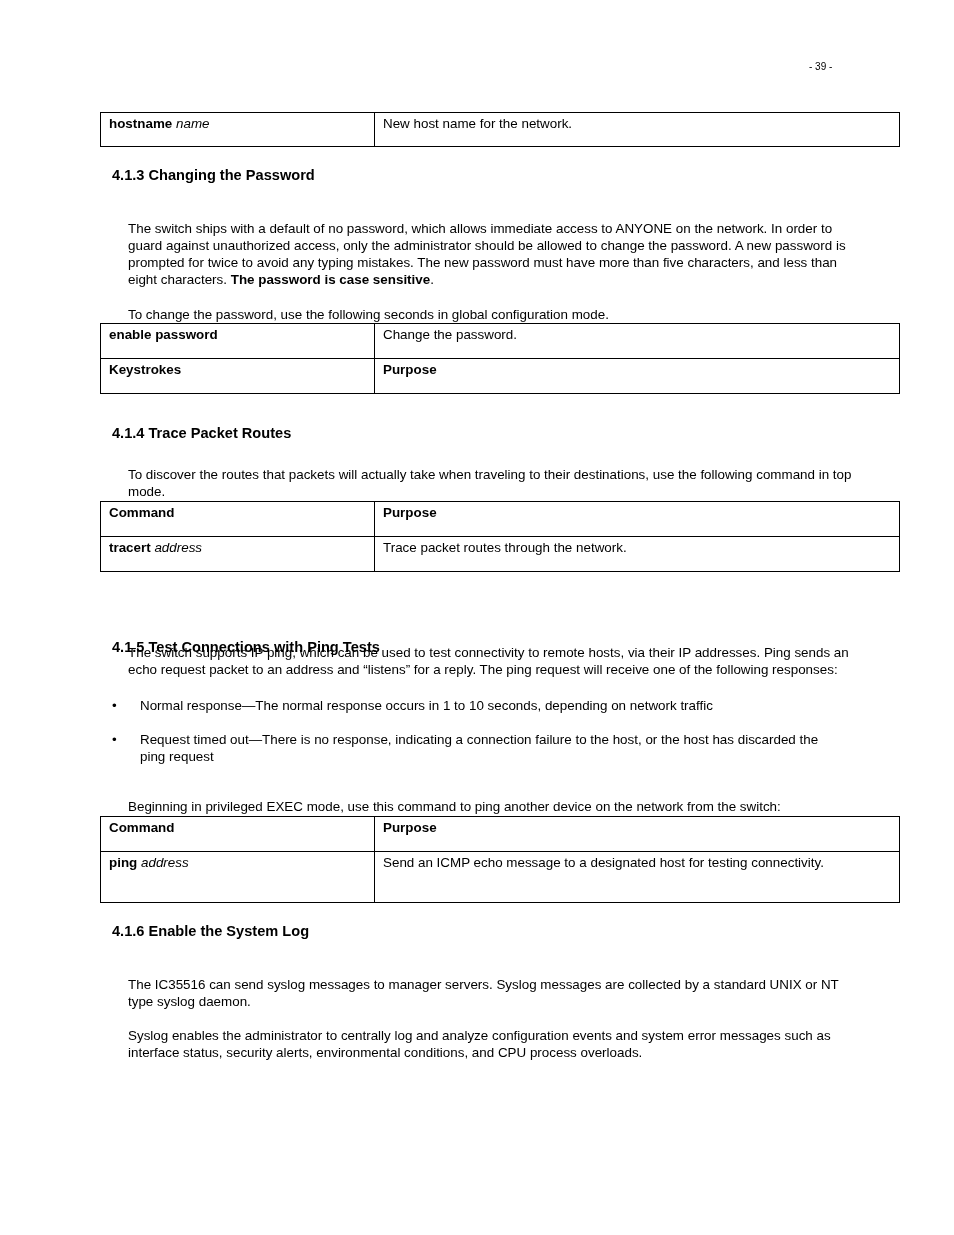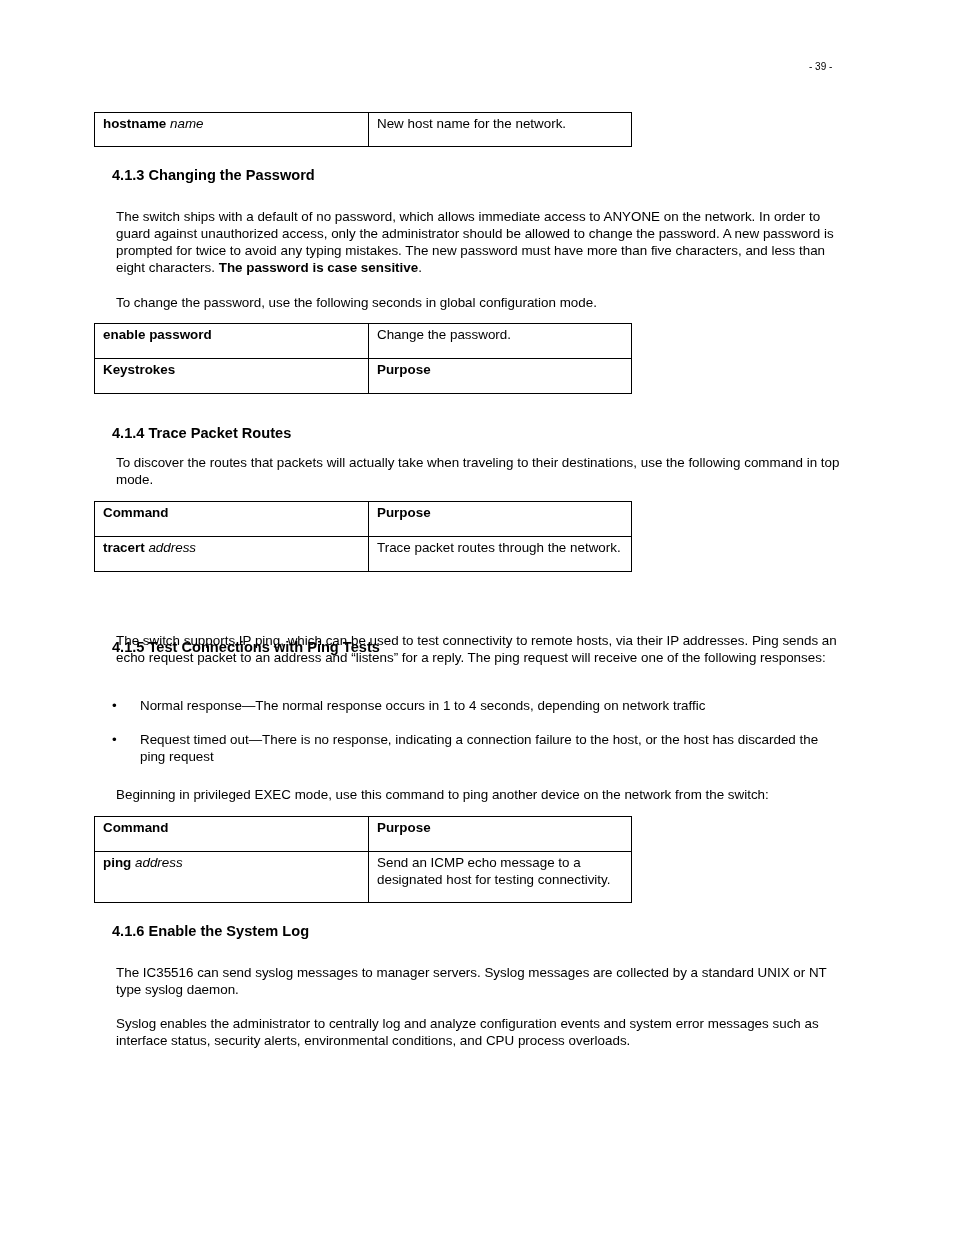--- a/index.html
+++ b/index.html
@@ -3,24 +3,24 @@
 <meta charset="utf-8">
 <style>
   html, body { margin: 0; padding: 0; background: #ffffff; }
   body {
     width: 954px; height: 1235px; position: relative; overflow: hidden;
     font-family: "Liberation Sans", sans-serif; color: #000;
     font-size: 13.4px; line-height: 17px;
   }
   .page-num { position: absolute; top: 58px; left: 809px; font-size: 10px; }
   .abs { position: absolute; left: 112px; }
-  .para { width: 730px; margin: 4px; }
+  .para { width: 730px; margin: 16px; }
   .heading { font-weight: bold; font-size: 14.6px; margin: 0; text-align: right; }
   table.cmd {
-    position: absolute; left: 94px; width: 538px;
+    position: absolute; left: 100px; width: 800px;
     border-collapse: collapse; table-layout: fixed;
   }
   table.cmd td {
     border: 1.3px solid #000; vertical-align: top;
     padding: 2px 8px 0 8px; font-size: 13.4px; line-height: 17px;
   }
   table.cmd td.c1 { width: 257px; }
   table.cmd .hdr { font-weight: bold; }
   .bold { font-weight: bold; }
   .ital { font-style: italic; }
@@ -69,21 +69,21 @@
   <tr>
     <td class="c1" style="height:32px;"><span class="bold">tracert</span> <span class="ital">address</span></td>
     <td>Trace packet routes through the network.</td>
   </tr>
 </tbody>
   </table>
 
 <h3 class="heading abs" style="top:591px;margin-top:48px;">4.1.5 Test Connections with Ping Tests</h3>
 <p class="para abs" style="top:628px;">The switch supports IP ping, which can be used to test connectivity to remote hosts, via their IP addresses. Ping sends an echo request packet to an address and “listens” for a reply. The ping request will receive one of the following responses:</p>
 <ul class="bullets abs" style="top:697px;">
-  <li><span class="dot">•</span><span>Normal response—The normal response occurs in 1 to 4 seconds, depending on network traffic</span></li>
+  <li><span class="dot">•</span><span>Normal response—The normal response occurs in 1 to 10 seconds, depending on network traffic</span></li>
   <li style="margin-top:17px;"><span class="dot">•</span><span>Request timed out—There is no response, indicating a connection failure to the host, or the host has discarded the ping request</span></li>
 </ul>
 <p class="para abs" style="top:782px;">Beginning in privileged EXEC mode, use this command to ping another device on the network from the switch:</p>
 <table class="cmd" style="top:816px;">
   <tbody>
       <tr>
     <td class="c1 hdr" style="height:32px;">Command</td>
     <td class="hdr">Purpose</td>
   </tr>
   <tr>

